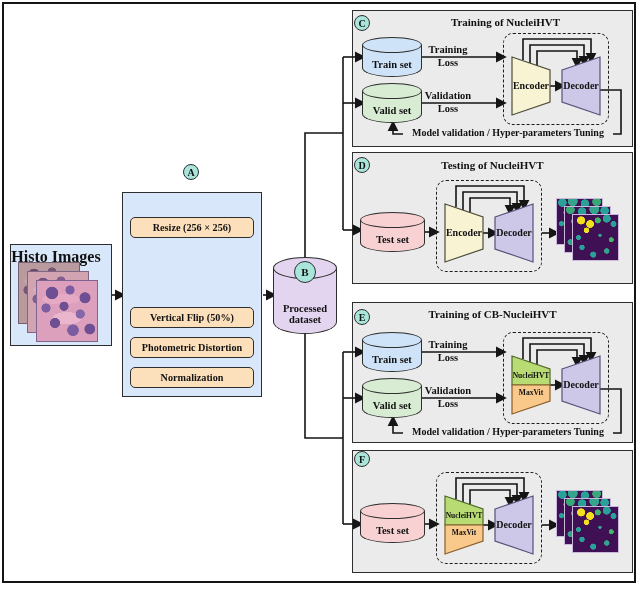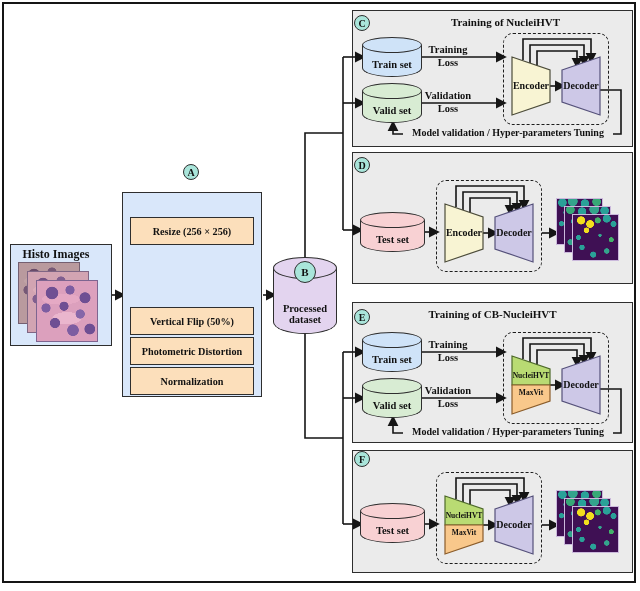--- a/index.html
+++ b/index.html
@@ -6,22 +6,22 @@
   #stage{position:relative;width:640px;height:591px;background:#fff;overflow:hidden;
          font-family:"Liberation Serif","DejaVu Serif",serif;color:#111;}
   .abs{position:absolute;box-sizing:border-box;}
   #outer-border{left:2px;top:2px;width:634px;height:581px;border:2px solid #151515;z-index:0;}
   .panel{background:#ebebeb;border:1.6px solid #2e2e2e;z-index:0;}
   svg.wires{position:absolute;left:0;top:0;z-index:1;}
   .dashed-box{border:1.6px dashed #1c1c1c;border-radius:10px;z-index:1;}
   .bluebox{background:#d9e7fa;border:1.6px solid #2e2e2e;z-index:2;}
   .lbl{position:absolute;box-sizing:border-box;font-weight:700;z-index:2;line-height:1.2;}
   .tc{text-align:center;}
-  .step{position:absolute;box-sizing:border-box;left:130px;width:124px;height:28px;background:#fcdfbb;
-        border:1.3px solid #2e2e2e;border-radius:0;display:flex;align-items:center;justify-content:center;
+  .step{position:absolute;box-sizing:border-box;left:130px;width:124px;height:21px;background:#fcdfbb;
+        border:1.3px solid #2e2e2e;border-radius:5px;display:flex;align-items:center;justify-content:center;
         font-weight:700;font-size:10.2px;z-index:2;}
   .badge{position:absolute;box-sizing:border-box;border:1.5px solid #2e2e2e;border-radius:50%;
          background:#a9e5da;display:flex;align-items:center;justify-content:center;
          font-weight:700;z-index:3;}
   .cyl{position:absolute;z-index:2;}
   .cyl .bod{position:absolute;left:0;right:0;top:8px;bottom:0;border:1.5px solid #2e2e2e;border-top:none;
             border-radius:0 0 50% 50%/0 0 9px 9px;box-sizing:border-box;}
   .cyl .top{position:absolute;left:0;right:0;top:0;height:16px;border:1.5px solid #2e2e2e;
             border-radius:50%;box-sizing:border-box;}
   .cyl .lab{position:absolute;left:0;right:0;top:14px;bottom:0;display:flex;align-items:center;
@@ -161,21 +161,21 @@
       <polygon points="495,509 533,496 533,554 495,541" fill="#cdc8e7" stroke="#55517a"></polygon>
     </g>
   </svg>
 
   <div class="abs dashed-box" style="left:503px;top:33px;width:106px;height:92px;"></div>
   <div class="abs dashed-box" style="left:436px;top:180px;width:106px;height:92px;"></div>
   <div class="abs dashed-box" style="left:503px;top:332px;width:106px;height:92px;"></div>
   <div class="abs dashed-box" style="left:436px;top:472px;width:106px;height:92px;"></div>
 
   <div class="abs bluebox" style="left:10px;top:244px;width:102px;height:102px;"></div>
-  <div class="lbl tc" style="left:10px;top:247px;width:92px;font-size:12px;">Histo Images</div>
+  <div class="lbl tc" style="left:10px;top:247px;width:92px;font-size:16px;">Histo Images</div>
   <div class="histo h-back" style="left:18px;top:262px;"></div>
   <div class="histo h-mid" style="left:27px;top:271px;"></div>
   <div class="histo" style="left:36px;top:280px;"></div>
 
   <div class="badge" style="left:183px;top:164px;width:16px;height:16px;font-size:10px;">A</div>
   <div class="abs bluebox" style="left:122px;top:192px;width:140px;height:205px;"></div>
   <div class="step" style="top:217px;">Resize (256 × 256)</div>
   <div class="step" style="top:307px;">Vertical Flip (50%)</div>
   <div class="step" style="top:337px;">Photometric Distortion</div>
   <div class="step" style="top:367px;">Normalization</div>
@@ -205,20 +205,21 @@
   </div>
   <div class="lbl tc" style="left:408px;top:89px;width:80px;font-size:10.5px;line-height:13px;">
     <span>Validation</span><br>
     <span>Loss</span>
   </div>
   <div class="lbl tc" style="left:503px;top:80px;width:56px;font-size:10px;">Encoder</div>
   <div class="lbl tc" style="left:553px;top:80px;width:56px;font-size:10px;">Decoder</div>
   <div class="lbl tc masklbl" style="left:403px;top:127px;width:210px;font-size:10px;">Model validation / Hyper-parameters Tuning</div>
 
   <div class="badge" style="left:354px;top:157px;width:16px;height:16px;font-size:10px;">D</div>
+  <div class="lbl tc" style="left:352px;top:159px;width:281px;font-size:11px;">Testing of NucleiHVT</div>
   <div class="cyl cyl-pink" style="left:360px;top:212px;width:65px;height:40px;">
     <div class="bod"></div>
       <div class="top"></div>
     <div class="lab">Test set</div>
   </div>
   <div class="lbl tc" style="left:436px;top:227px;width:56px;font-size:10px;">Encoder</div>
   <div class="lbl tc" style="left:486px;top:227px;width:56px;font-size:10px;">Decoder</div>
   <div class="mask mask-a" style="left:556px;top:198px;"></div>
   <div class="mask mask-a" style="left:564px;top:206px;transform:scale(-1,1);"></div>
   <div class="mask mask-b" style="left:572px;top:214px;"></div>

